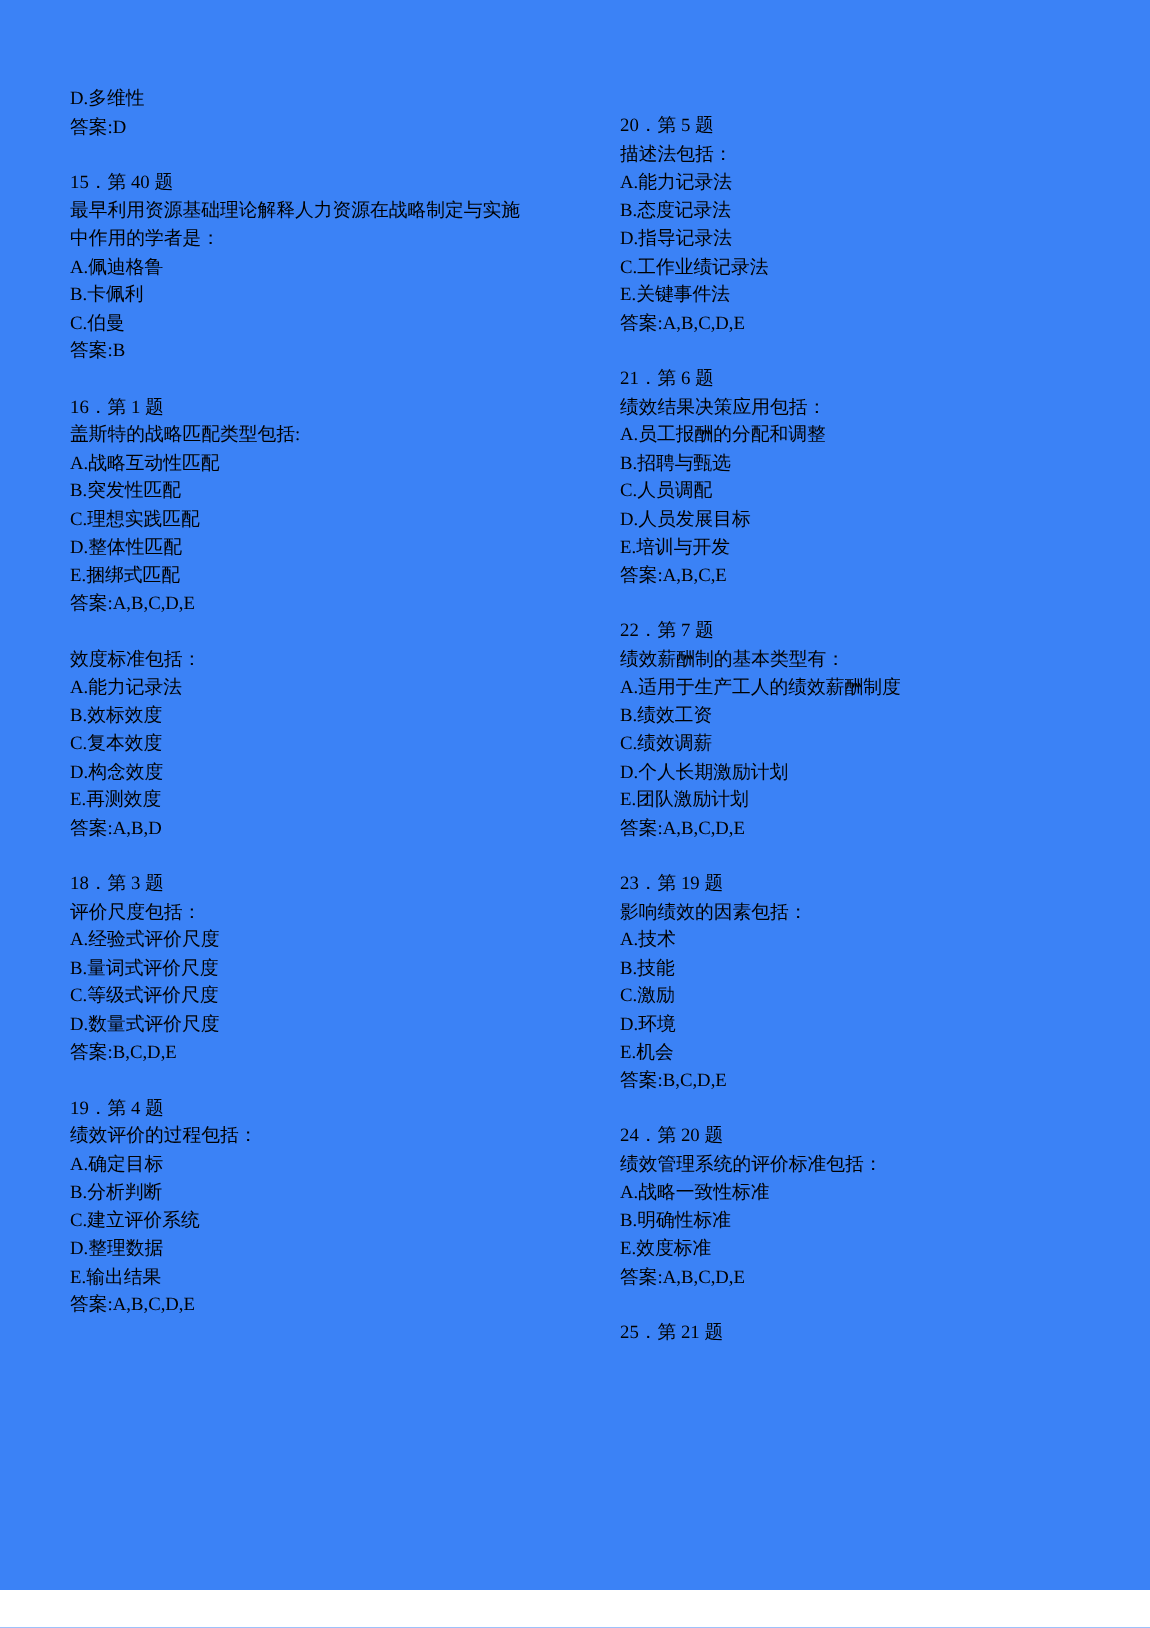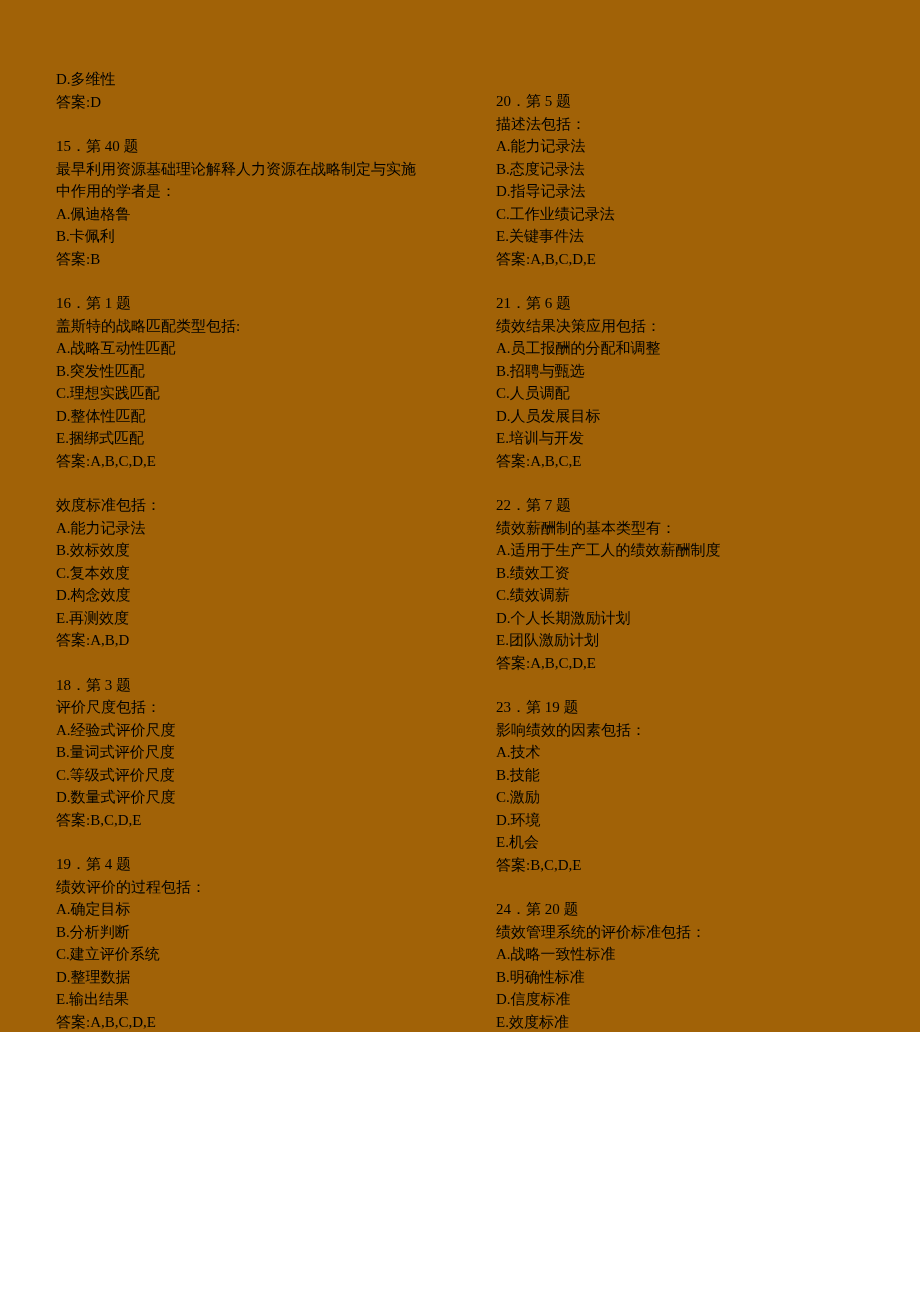--- a/index.html
+++ b/index.html
@@ -6,23 +6,23 @@
     margin: 0;
     padding: 0;
     background: #ffffff;
     font-family: "SimSun", "宋体", serif;
     font-size: 15px;
     line-height: 1.5;
     color: #000000;
   }
   .page {
     width: 920px;
-    height: 1032px;
+    height: 1272px;
     position: relative;
-    background: #a16207;
+    background: #3b82f6;
     box-sizing: border-box;
     padding: 68px 44px 40px 56px;
   }
   .columns {
     display: flex;
     flex-direction: row;
     gap: 60px;
   }
   .col {
     flex: 1;
@@ -45,20 +45,21 @@
     <div class="col">
       <div class="line">D.多维性</div>
       <div class="line">答案:D</div>
       <div class="blank"></div>
 
       <div class="line">15．第 40 题</div>
       <div class="line">最早利用资源基础理论解释人力资源在战略制定与实施</div>
       <div class="line">中作用的学者是：</div>
       <div class="line">A.佩迪格鲁</div>
       <div class="line">B.卡佩利</div>
+      <div class="line">C.伯曼</div>
       <div class="line">答案:B</div>
       <div class="blank"></div>
 
       <div class="line">16．第 1 题</div>
       <div class="line">盖斯特的战略匹配类型包括:</div>
       <div class="line">A.战略互动性匹配</div>
       <div class="line">B.突发性匹配</div>
       <div class="line">C.理想实践匹配</div>
       <div class="line">D.整体性匹配</div>
       <div class="line">E.捆绑式匹配</div>
@@ -132,21 +133,20 @@
       <div class="line">C.激励</div>
       <div class="line">D.环境</div>
       <div class="line">E.机会</div>
       <div class="line">答案:B,C,D,E</div>
       <div class="blank"></div>
 
       <div class="line">24．第 20 题</div>
       <div class="line">绩效管理系统的评价标准包括：</div>
       <div class="line">A.战略一致性标准</div>
       <div class="line">B.明确性标准</div>
-      <div class="line">D.信度标准</div>
       <div class="line">E.效度标准</div>
       <div class="line">答案:A,B,C,D,E</div>
       <div class="blank"></div>
 
       <div class="line">25．第 21 题</div>
     </div>
 
   </div>
 </div>
 

